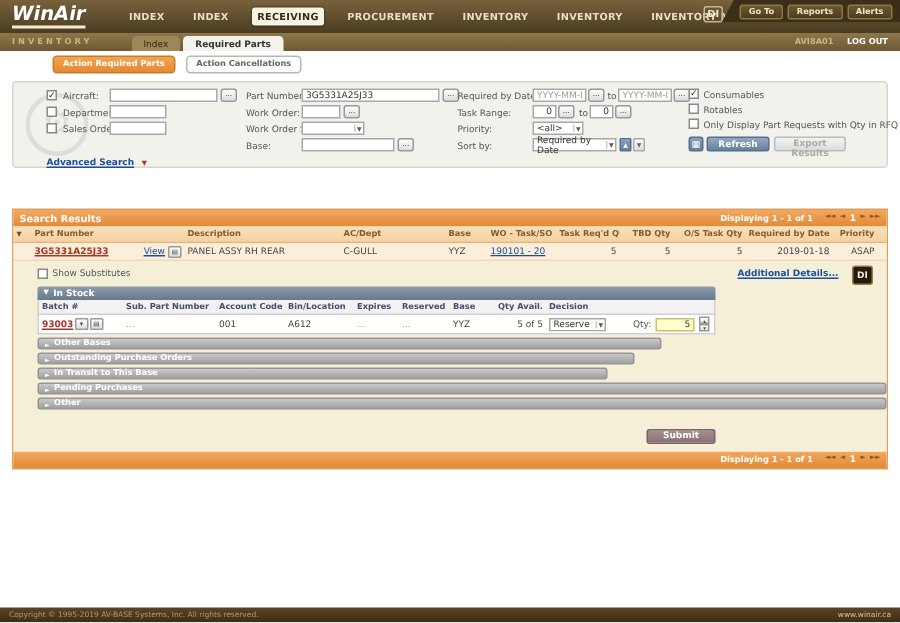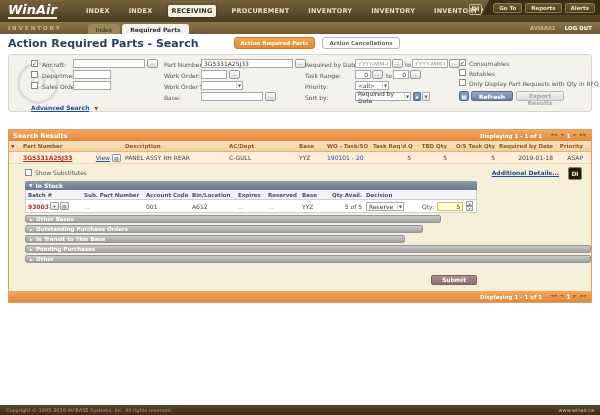--- a/index.html
+++ b/index.html
@@ -67,21 +67,21 @@
   .sort-mini.blue { background:linear-gradient(#8ba0bc,#64809f); color:#fff; border:1px solid #54708f; }
   .sort-mini.lite { background:linear-gradient(#fff,#ddd); color:#666; border:1px solid #aaa; }
   .btn-grid { width:10px; height:10px; background:linear-gradient(#8ba0bc,#64809f); border:1px solid #54708f;
               border-radius:2px; color:#fff; font-size:6px; line-height:9px; text-align:center; cursor:pointer; }
   .btn-refresh { width:42px; height:10px; background:linear-gradient(#94a8c2,#66829f); border:1px solid #54708f;
                  border-radius:2px; color:#fff; font-size:6px; font-weight:bold; cursor:pointer; }
   .btn-export { width:48px; height:10px; background:linear-gradient(#f4f4f4,#dcdcdc); border:1px solid #bbb;
                 border-radius:2px; color:#aaa; font-size:6px; font-weight:bold; }
 
   
-  .results { position:absolute; top:129px; left:8px; width:584px; border:1px solid #dca05e; background:#fff; }
+  .results { position:absolute; top:139px; left:8px; width:584px; border:1px solid #dca05e; background:#fff; }
   .obar { height:11px; background:linear-gradient(#f2a85e,#e08a38); display:flex; align-items:center; padding:0 4px; }
   .obar-title { color:#fff; font-size:6.5px; font-weight:bold; }
   .displaying { margin-left:auto; color:#fff; font-size:5.5px; font-weight:bold; }
   .pager { display:flex; gap:3px; margin-left:8px; align-items:center; }
   .pg-arrow { color:#9a5512; font-size:4.5px; cursor:pointer; line-height:1; }
   .pg-num { color:#fff; font-size:6px; font-weight:bold; cursor:pointer; }
 
   .thead { display:flex; align-items:center; height:11px; font-size:5.5px; font-weight:bold; color:#8a5a28;
            background:linear-gradient(#f8e0bd,#f3d2a0); border-bottom:1px solid #e4b276; }
   .trow { display:flex; align-items:center; height:12px; font-size:6px; color:#444;
@@ -182,21 +182,20 @@
       <span class="tab inactive">Index</span>
       <span class="tab active">Required Parts</span>
     </div>
     <div class="subbar-right">
       <span class="username">AVI8A01</span>
       <span class="logout">LOG OUT</span>
     </div>
   </div>
 
   <div class="titlerow">
-    <h1 class="page-title">Action Required Parts - Search</h1>
     <button class="pill pill-orange">Action Required Parts</button>
     <button class="pill pill-white">Action Cancellations</button>
   </div>
 
   <div class="form-panel">
     <div class="watermark">
         <span>⚙</span>
       </div>
 
     <span class="cb abs" style="left:22px; top:5px;">

